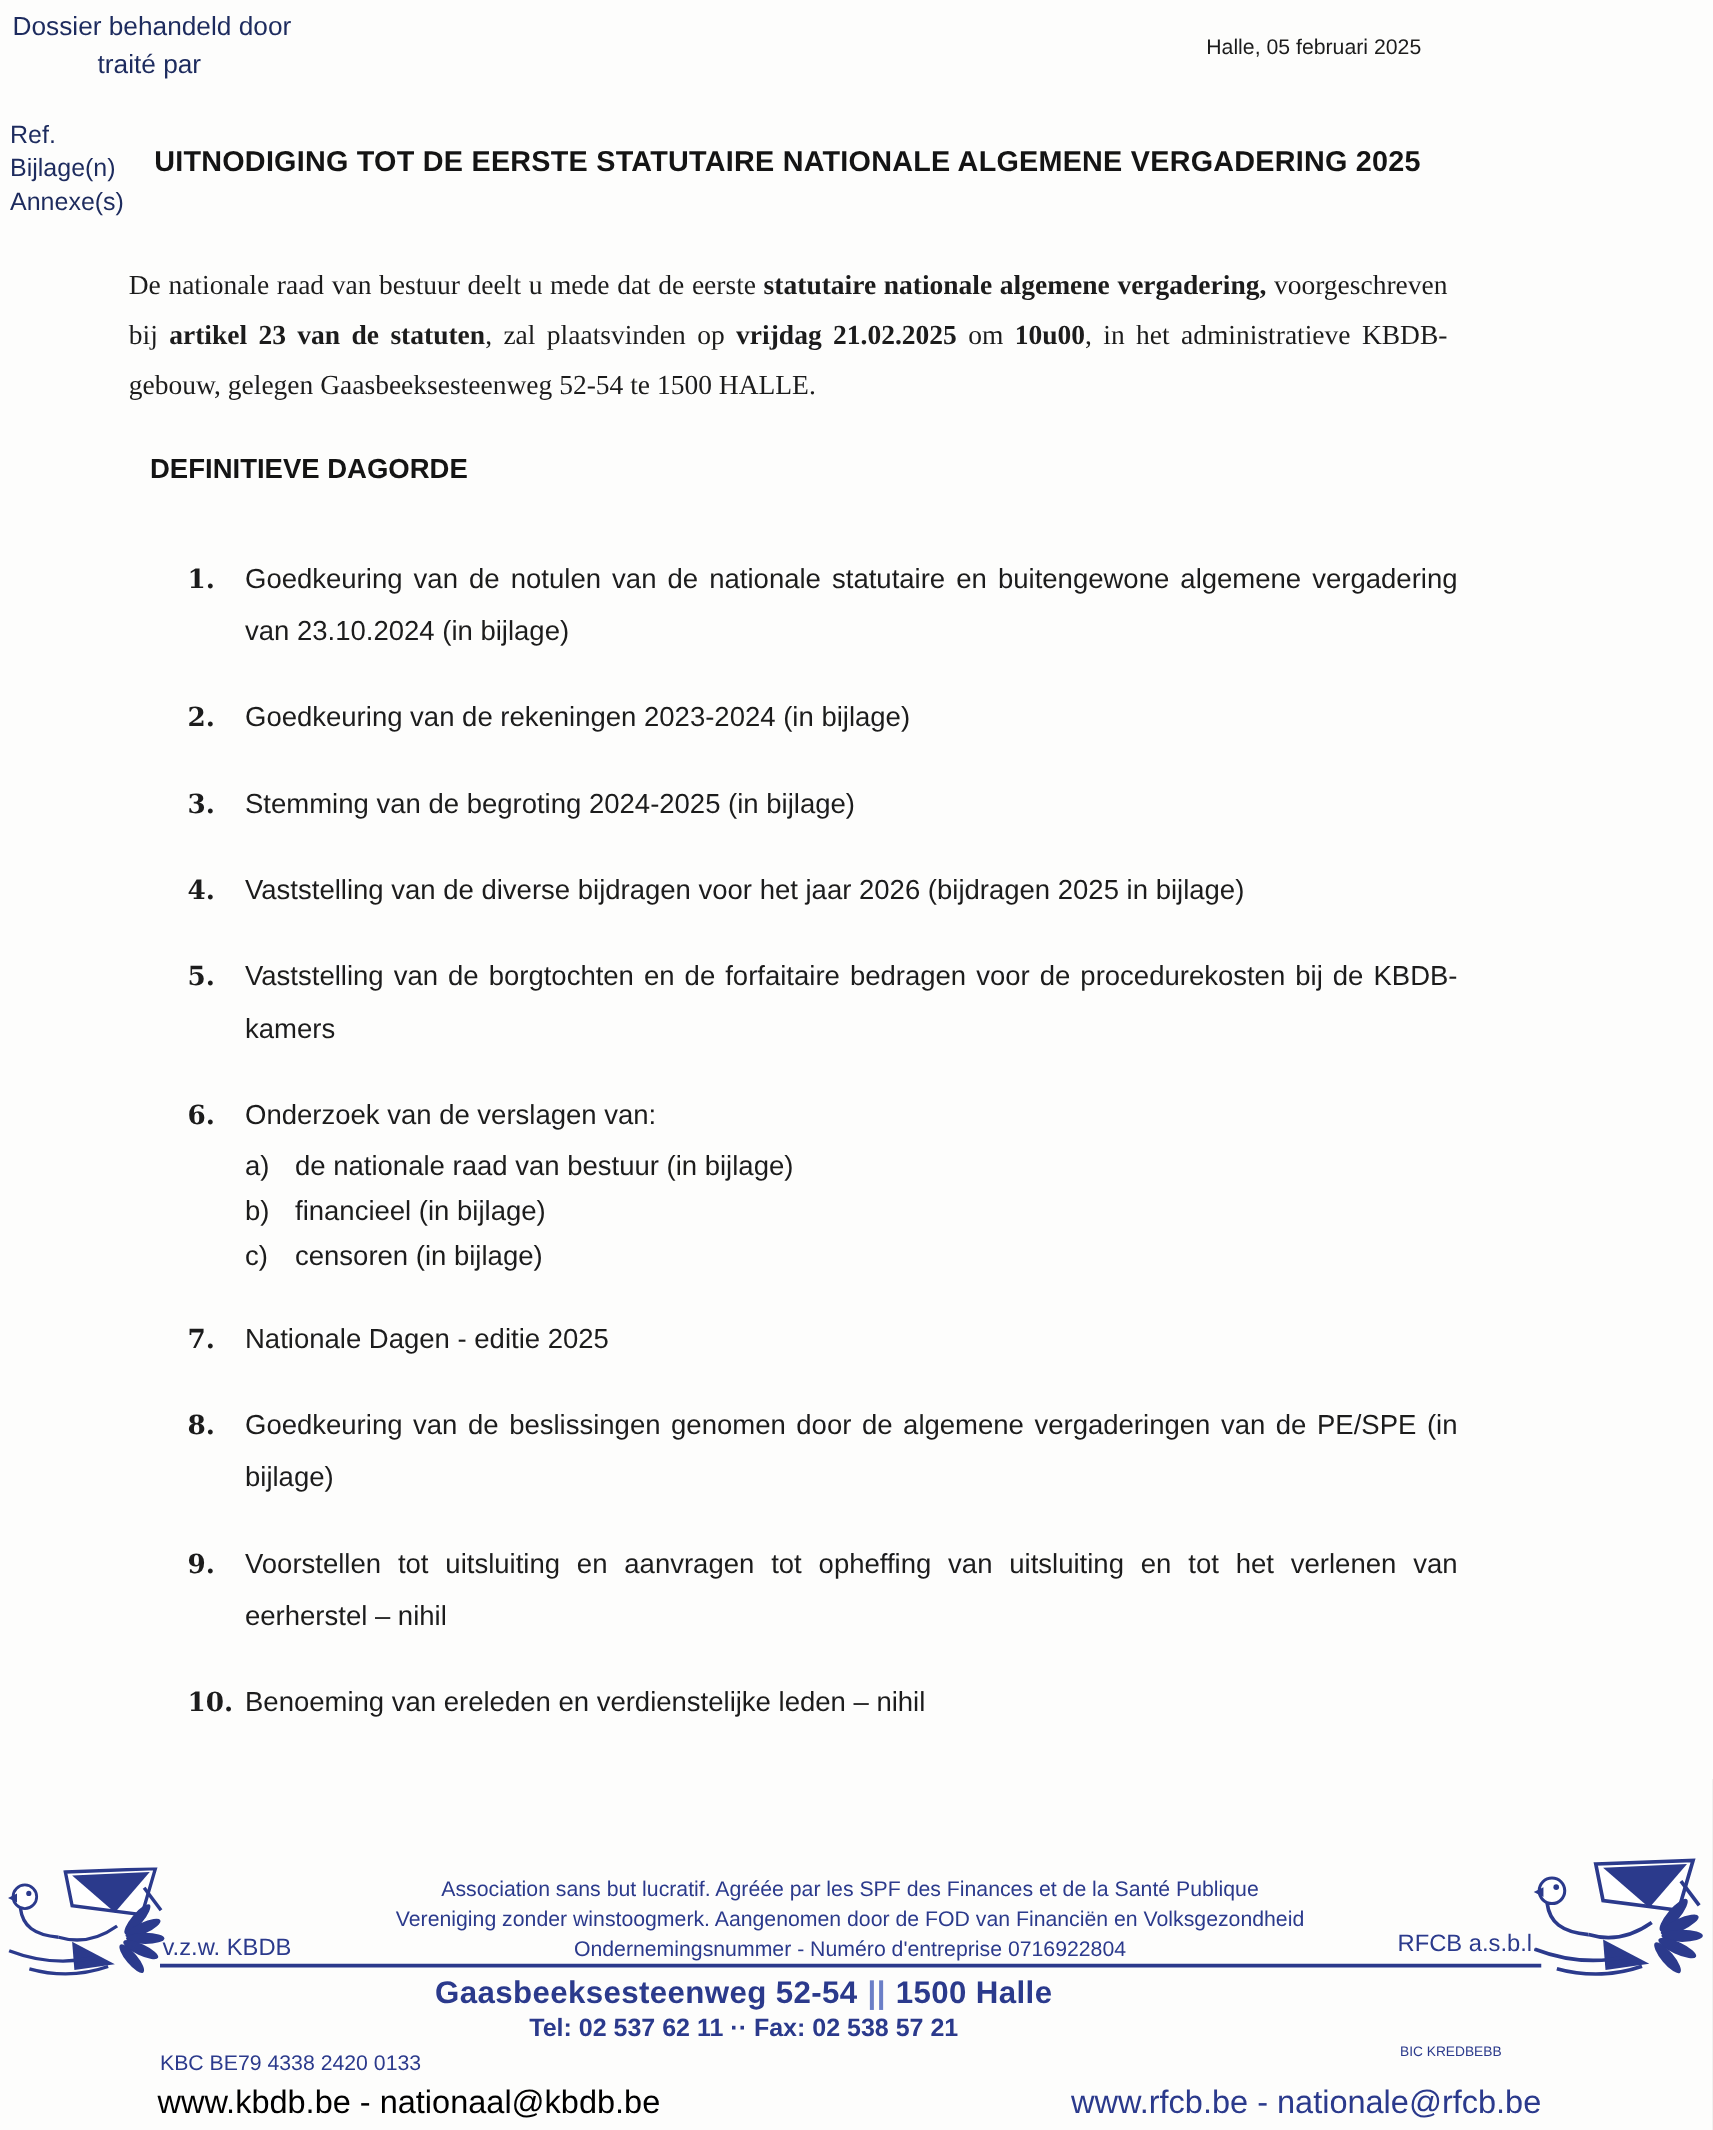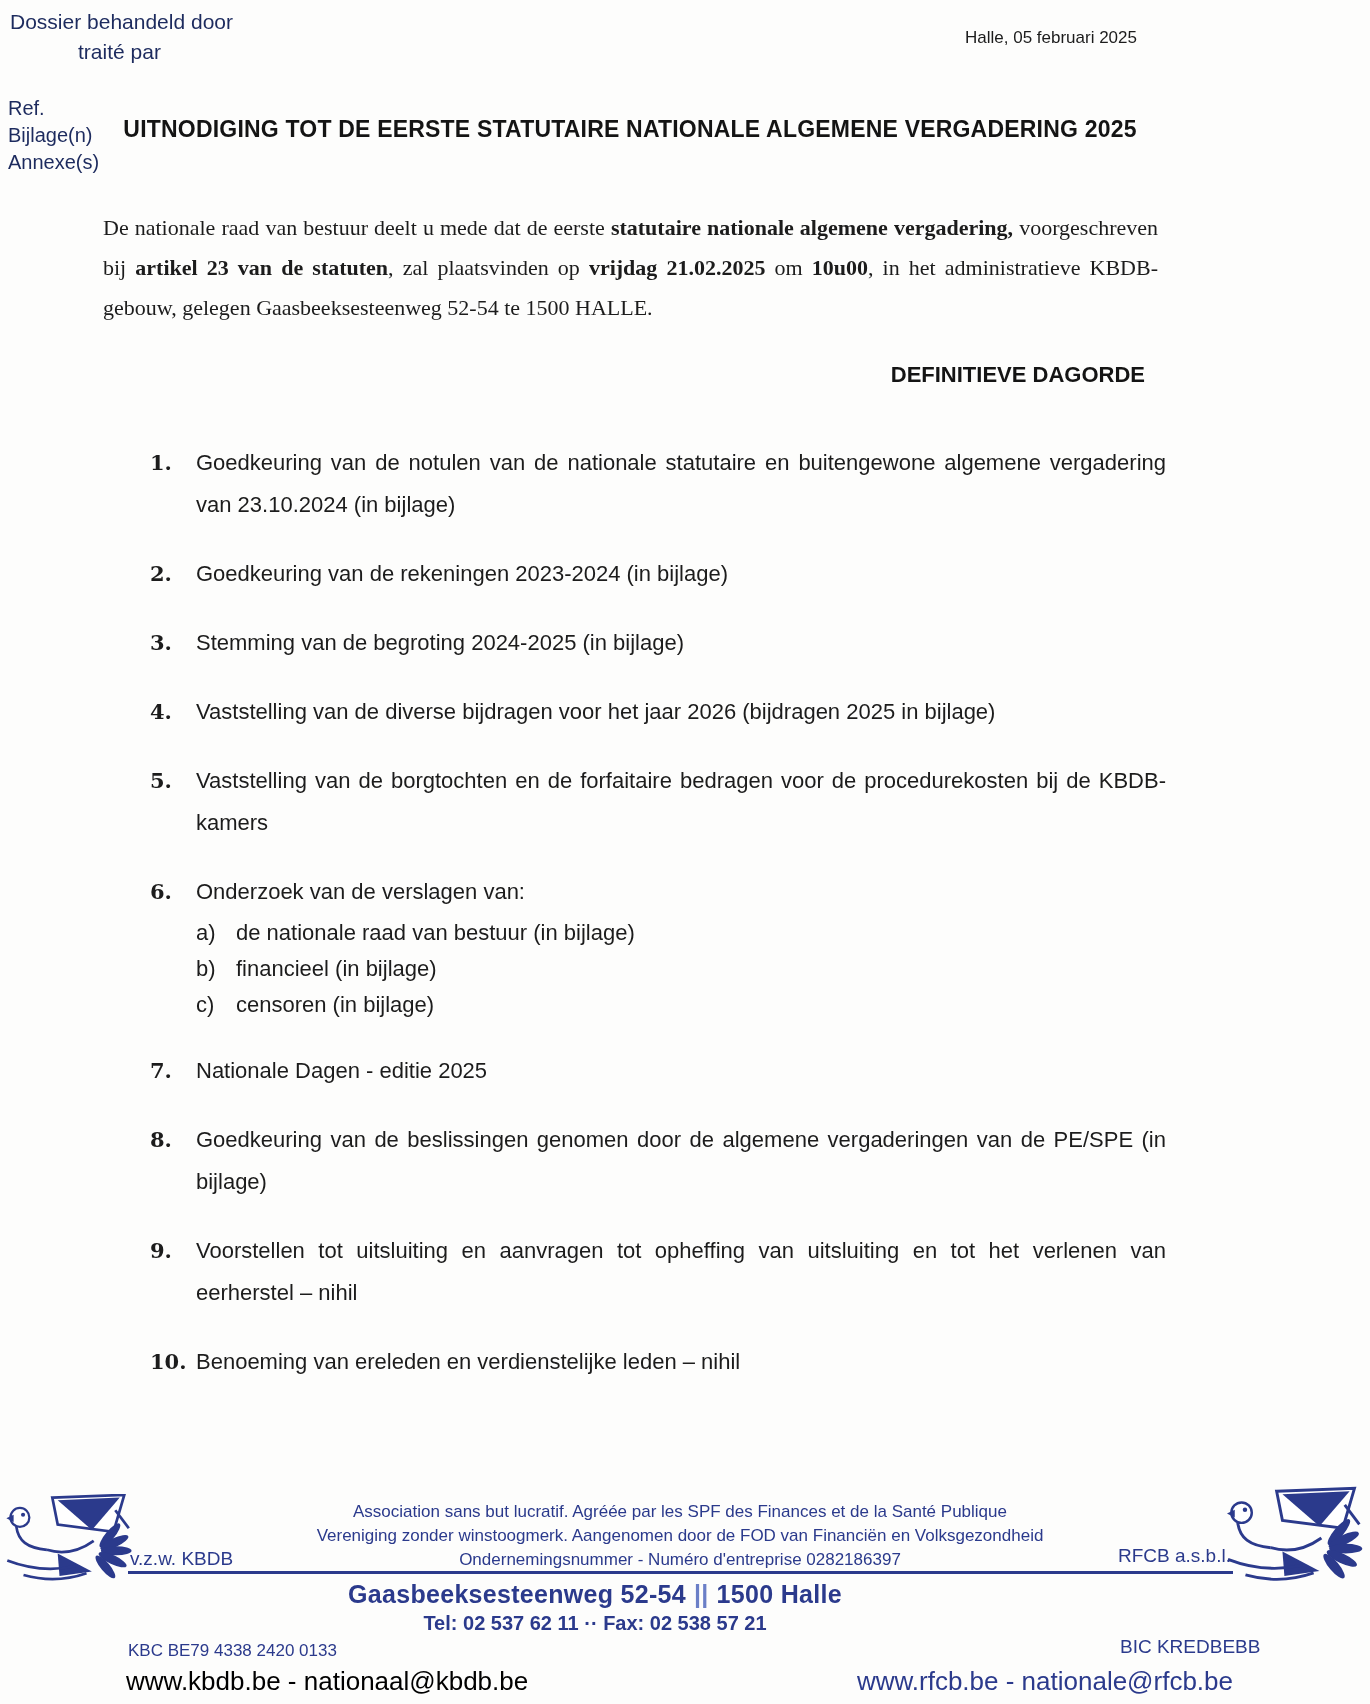--- a/index.html
+++ b/index.html
@@ -26,21 +26,21 @@
 
   
   .intro{
     position:absolute;left:103px;top:208px;width:1055px;
     font-size:22px;line-height:40px;text-align:justify;color:#1c1c1c;font-family:Liberation Serif, serif;
   }
 
   
   .agenda-heading{
     position:absolute;left:120px;top:362px;width:1025px;
-    text-align:right;font-size:22px;font-weight:bold;color:#141414;
+    text-align:left;font-size:22px;font-weight:bold;color:#141414;
   }
   .agenda-list{position:absolute;left:150px;top:442px;width:1016px;}
   .agenda-item{display:flex;margin-bottom:27px;}
   .agenda-item .num{
     flex:0 0 46px;font-family:"DejaVu Serif", serif;font-weight:bold;
     font-size:21px;line-height:42px;color:#1c1c1c;
   }
   .agenda-item .body{flex:1;}
   .agenda-item .txt{
     font-size:22px;line-height:42px;text-align:justify;color:#1c1c1c;
@@ -66,21 +66,21 @@
   .address{
     position:absolute;left:130px;top:1580px;width:930px;
     text-align:center;font-size:25px;color:#2b3a8c;font-weight:bold;letter-spacing:.3px;
   }
   .address .sep{color:#6b7fc7;padding:0 8px;}
   .telfax{
     position:absolute;left:130px;top:1612px;width:930px;
     text-align:center;font-size:20px;color:#2b3a8c;font-weight:bold;
   }
   .iban{position:absolute;left:128px;top:1641px;font-size:17px;color:#2b3a8c;}
-  .bic{position:absolute;left:1120px;top:1636px;font-size:19px;color:#2b3a8c;}
+  .bic{position:absolute;left:1120px;top:1636px;font-size:11px;color:#2b3a8c;}
   .web-left{position:absolute;left:126px;top:1666px;font-size:26px;color:#000000;}
   .web-right{position:absolute;right:137px;top:1666px;font-size:26px;color:#2b3a8c;}
 </style>
 </head>
 <body>
 
 <div class="page">
 
   <div class="handled1">Dossier behandeld door</div>
   <div class="handled2">traité par</div>
@@ -215,21 +215,21 @@
     <path d="M2,74 C28,84 52,86 78,80" stroke="#2b3a8c" stroke-width="3" fill="none"></path>
     <path d="M20,90 C45,97 70,95 90,88" stroke="#2b3a8c" stroke-width="3" fill="none"></path>
   </svg>
 
   <div class="vzw">v.z.w. KBDB</div>
   <div class="rfcb">RFCB a.s.b.l.</div>
 
   <div class="orgblock">
     <div>Association sans but lucratif. Agréée par les SPF des Finances et de la Santé Publique</div>
     <div>Vereniging zonder winstoogmerk. Aangenomen door de FOD van Financiën en Volksgezondheid</div>
-    <div>Ondernemingsnummer - Numéro d'entreprise 0282186397</div>
+    <div>Ondernemingsnummer - Numéro d'entreprise 0716922804</div>
   </div>
 
   <div class="rule"></div>
 
   <div class="address">
     <span>Gaasbeeksesteenweg 52-54</span><span class="sep">||</span><span>1500 Halle</span>
   </div>
   <div class="telfax">Tel: 02 537 62 11 ·· Fax: 02 538 57 21</div>
 
   <div class="iban">KBC BE79 4338 2420 0133</div>

